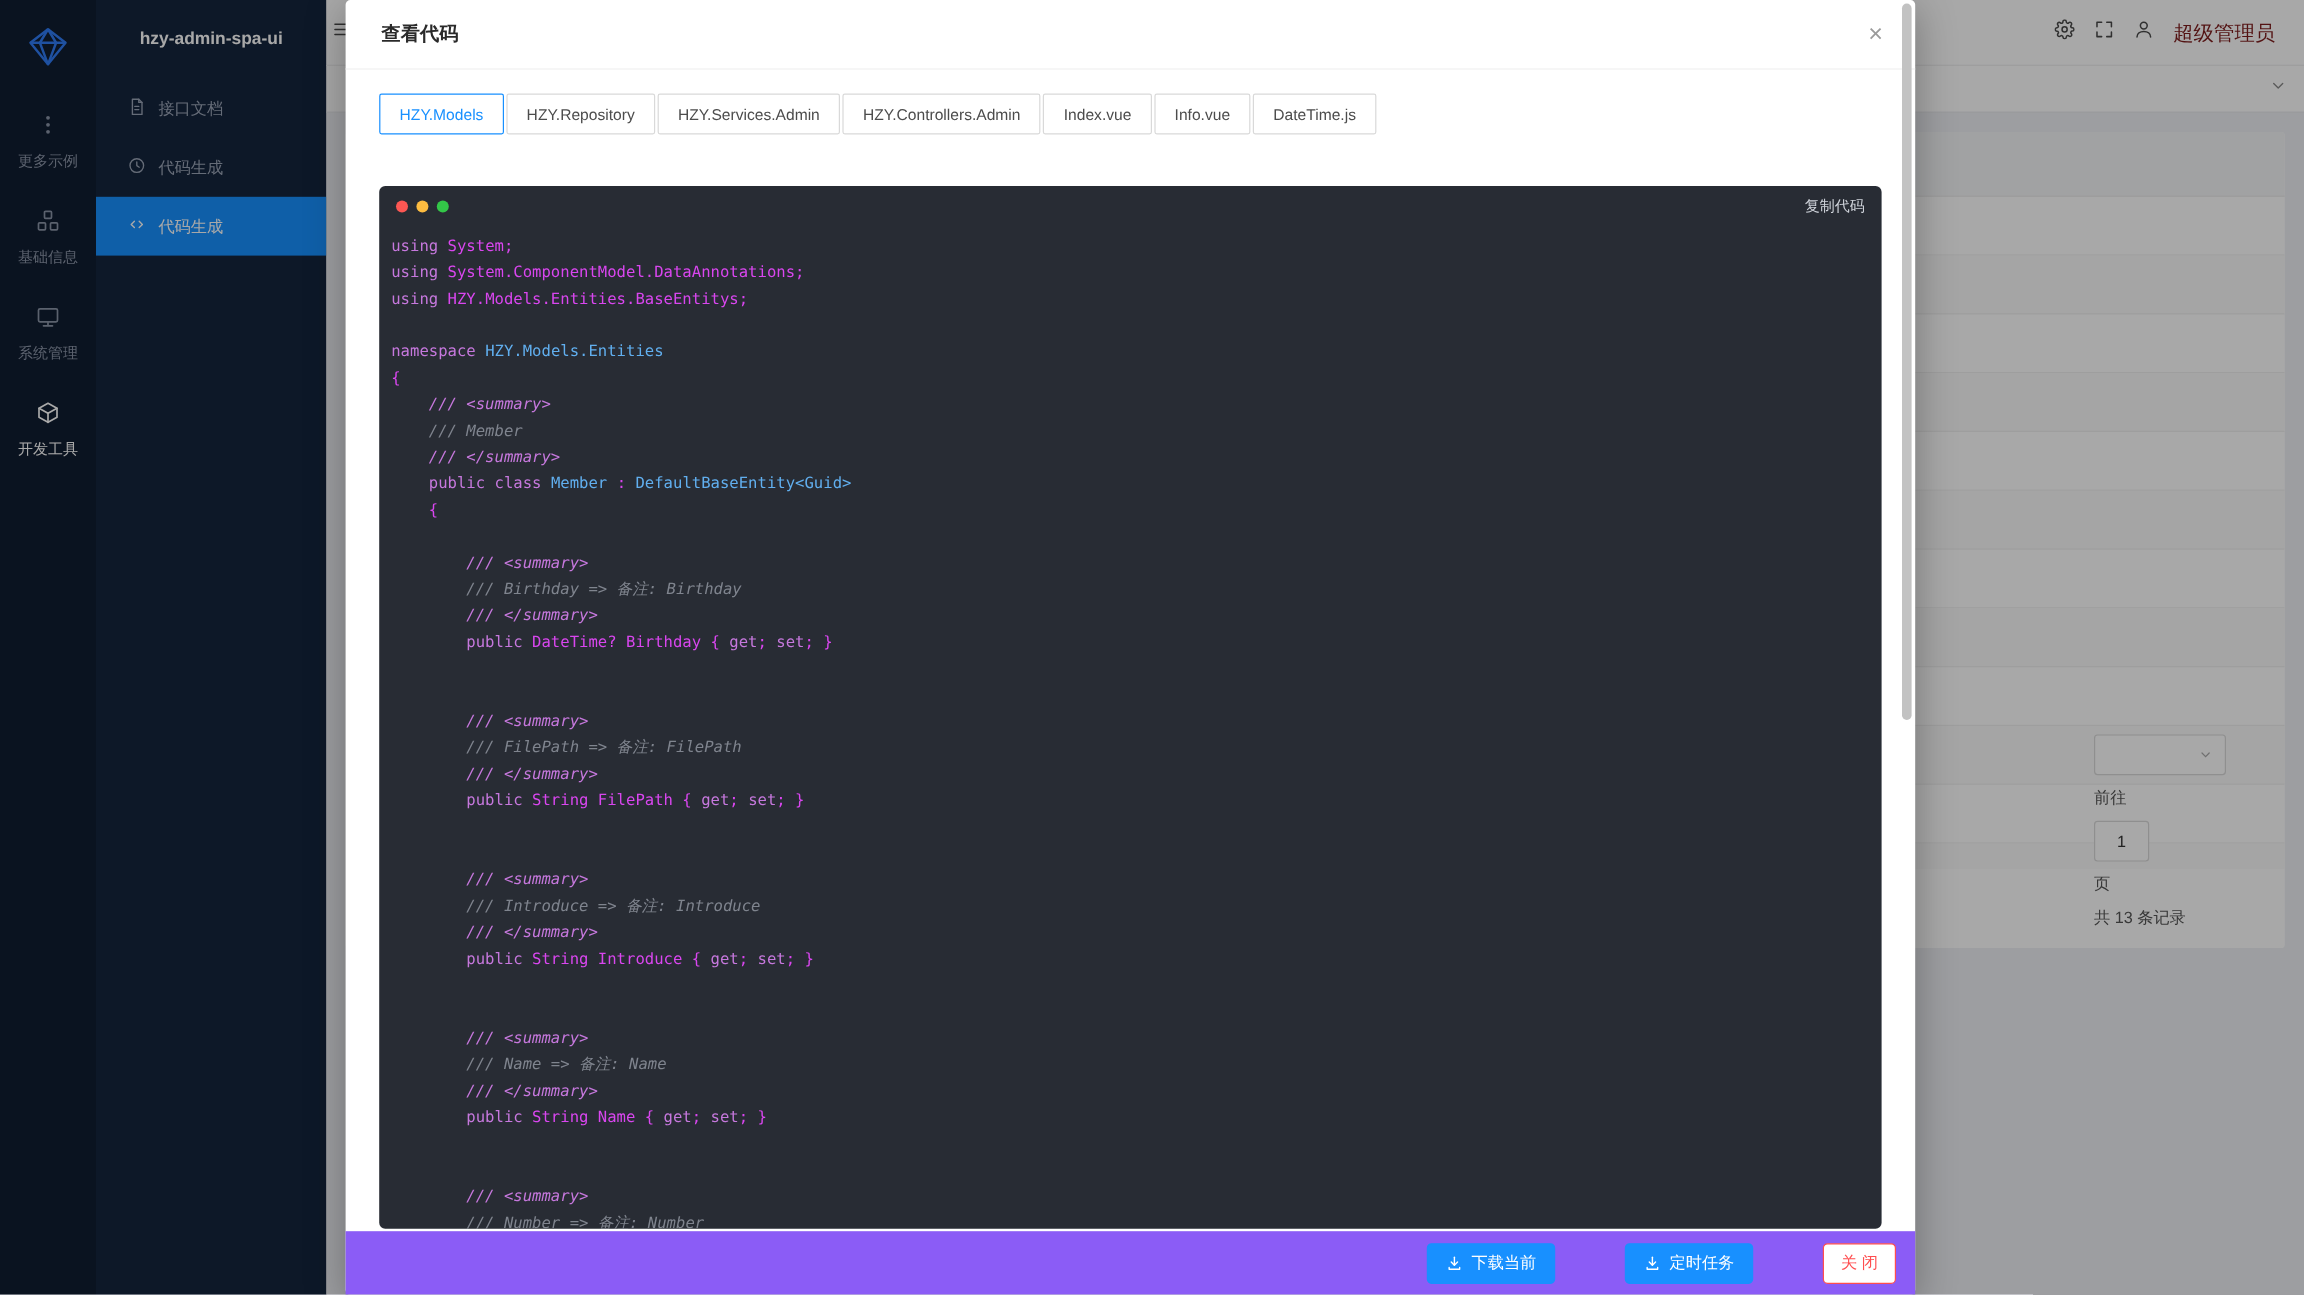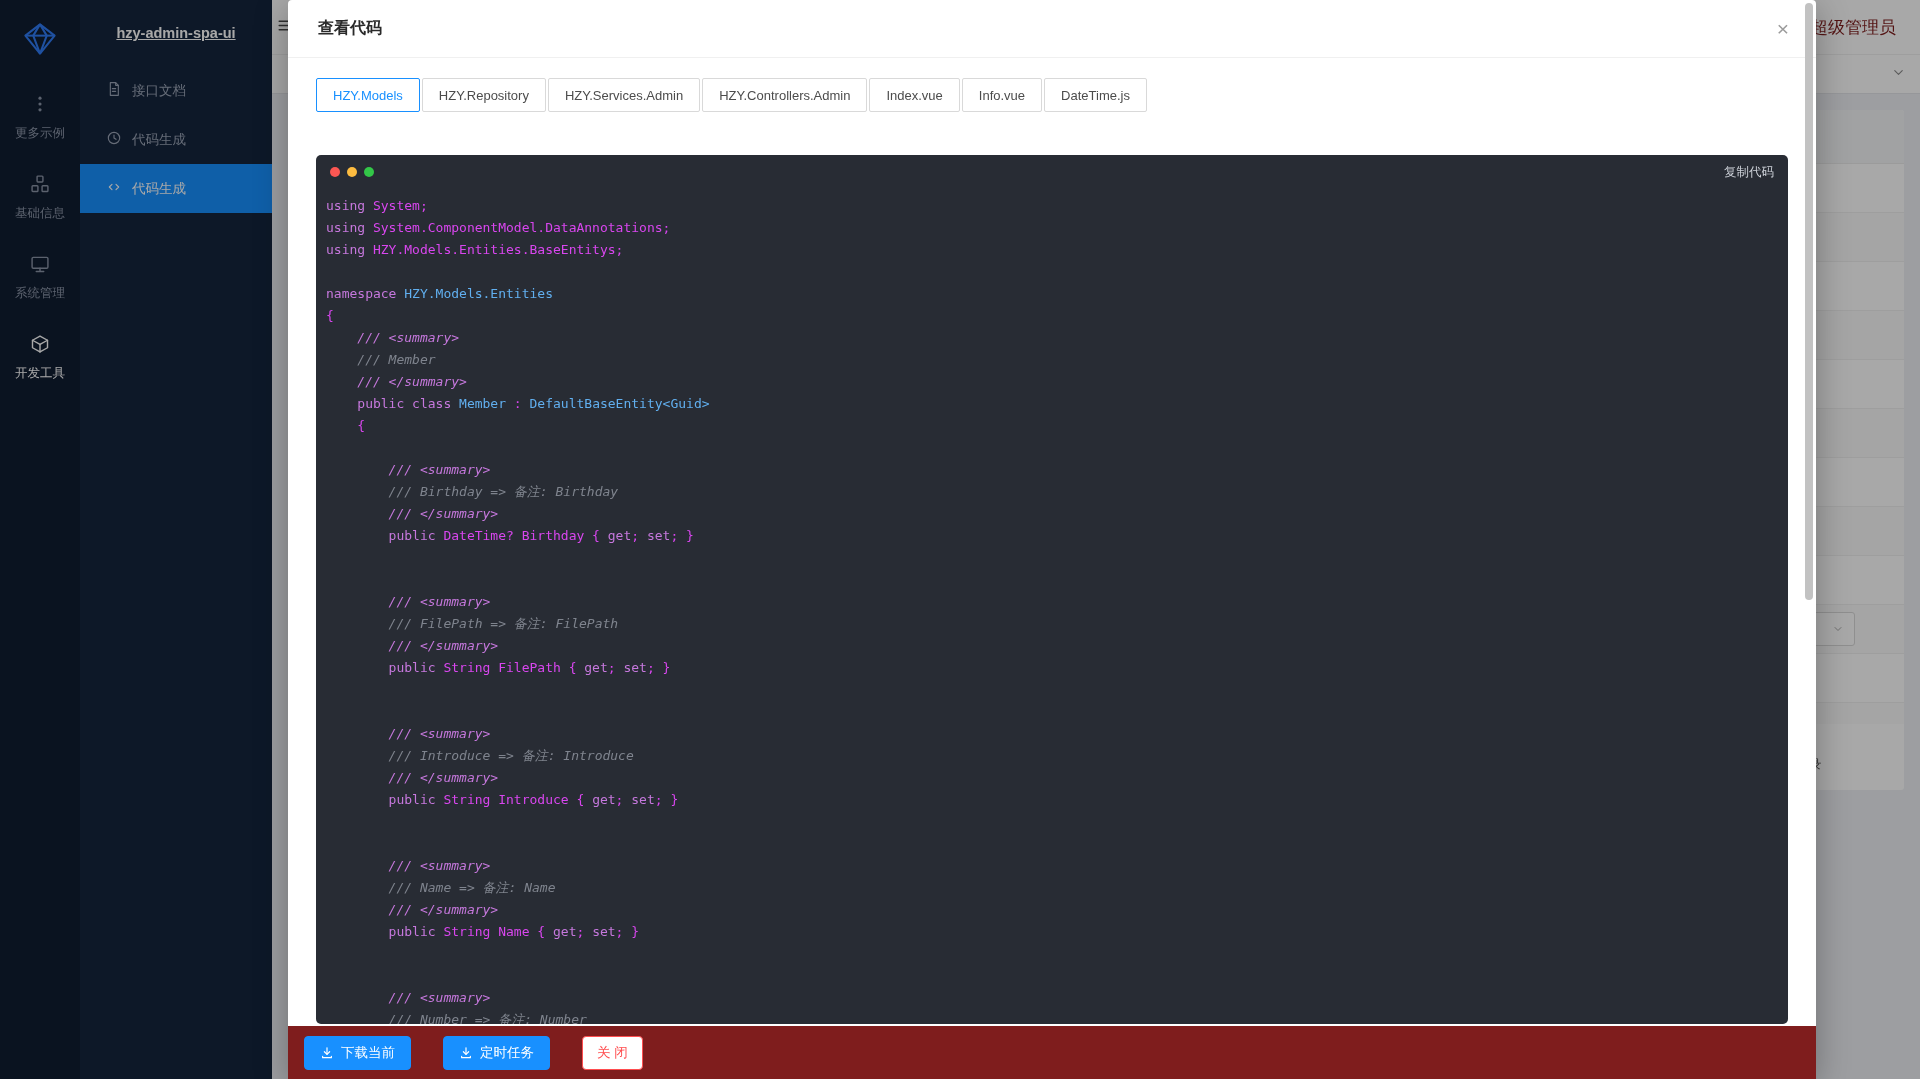--- a/index.html
+++ b/index.html
@@ -12,21 +12,21 @@
   .logo-box { height:78px; display:flex; align-items:center; justify-content:center; }
   .logo-box svg { width:36px; height:36px; stroke:#2f7bf5; fill:none; stroke-width:1.8; stroke-linejoin:round; }
   .nav1-item { height:80px; display:flex; flex-direction:column; align-items:center; justify-content:center; gap:7px; color:#8b95a7; cursor:pointer; }
   .nav1-item.active { color:#ffffff; }
   .nav1-item svg { width:20px; height:20px; stroke:currentColor; fill:none; stroke-width:1.7; stroke-linecap:round; stroke-linejoin:round; }
   .nav1-item svg.filled { fill:currentColor; stroke:none; }
   .nav1-label { font-size:12.5px; }
 
   
   .sider2 { position:absolute; left:80px; top:0; width:192px; height:100%; background:#15253d; z-index:1; }
-  .sider2-title { height:66px; display:flex; align-items:center; justify-content:center; color:#fff; font-weight:bold; font-size:14.5px;text-decoration:underline; }
+  .sider2-title { height:66px; display:flex; align-items:center; justify-content:center; color:#fff; font-weight:bold; font-size:14.5px; }
   .nav2-item { height:49px; display:flex; align-items:center; gap:10px; padding-left:26px; color:#9aa4b6; font-size:13.5px; cursor:pointer; }
   .nav2-item svg { width:16px; height:16px; stroke:currentColor; fill:none; stroke-width:1.7; stroke-linecap:round; stroke-linejoin:round; }
   .nav2-item.active { background:#1890ff; color:#fff; }
 
   
   .main { position:absolute; left:272px; top:0; right:0; bottom:0; z-index:1; }
   .topbar { position:absolute; top:0; left:0; right:0; height:54px; background:#fff; display:flex; align-items:center; padding:0 24px 0 5px; }
   .topbar svg { width:17px; height:17px; stroke:#4a4a4a; fill:none; stroke-width:1.8; stroke-linecap:round; stroke-linejoin:round; }
   .topbar-right { margin-left:auto; display:flex; align-items:center; gap:16px; }
   .username { font-size:17px; color:#7f1d1d; }
@@ -38,42 +38,42 @@
   .rows { height:560px; overflow:hidden; }
   .trow { height:49px; border-bottom:1px solid #f0f0f0; }
   .trow:nth-child(even) { background:#fafafa; }
   .pagination { position:absolute; right:49px; bottom:16px; display:flex; align-items:flex-start; gap:10px; font-size:13.5px; color:#555;flex-direction:column; }
   .pg-select { width:110px; height:34px; border:1px solid #d9d9d9; border-radius:3px; background:#fff; display:flex; align-items:center; justify-content:flex-end; padding-right:10px; color:#999; }
   .pg-select svg { width:12px; height:12px; stroke:#aaa; fill:none; stroke-width:2; stroke-linecap:round; }
   .pg-input { width:46px; height:34px; border:1px solid #d9d9d9; border-radius:3px; text-align:center; font-size:13.5px; color:#333; background:#fff; }
 
   
   .mask { position:absolute; inset:0; background:rgba(0,0,0,0.34); z-index:5; }
-  .modal { position:absolute; left:288px; top:0; width:1528px; height:1079px; background:#fff; z-index:10; border-radius:4px; box-shadow:0 8px 34px rgba(0,0,0,0.3); }
+  .modal { position:absolute; left:288px; top:0; width:1308px; height:1079px; background:#fff; z-index:10; border-radius:4px; box-shadow:0 8px 34px rgba(0,0,0,0.3); }
   .modal-header { height:58px; display:flex; align-items:center; padding:0 30px; border-bottom:1px solid #f0f0f0; }
   .modal-title { font-size:16px; font-weight:600; color:#2a2a2a; }
   .modal-close { position:absolute; right:16px; top:13px; width:34px; height:32px; display:flex; align-items:center; justify-content:center; color:#9b9b9b; font-size:21px; cursor:pointer; }
   .modal-body { padding:0 28px; }
   .tabs { display:flex; gap:2px; margin-top:20px; }
   .tab { height:34px; display:flex; align-items:center; padding:0 16px; border:1px solid #d9d9d9; border-radius:2px; font-size:13px; color:#4c4c4c; background:#fff; cursor:pointer; white-space:nowrap; }
   .tab.active { color:#1890ff; border-color:#1890ff; }
 
   .codeblock { margin-top:43px; height:869px; background:#282c34; border-radius:5px; position:relative; overflow:hidden; }
   .code-head { height:34px; display:flex; align-items:center; padding:0 14px; }
   .dot { width:10px; height:10px; border-radius:50%; margin-right:7px; }
   .copy-btn { margin-left:auto; color:#cfd3da; font-size:12.5px; cursor:pointer; }
   .code { padding:6px 0 0 10px; font-family:"DejaVu Sans Mono","DejaVu Sans",monospace; font-size:13px; line-height:22px; white-space:pre; color:#abb2bf; }
   .code-line { min-height:22px; }
   .seg-pl { color:#d946ef; }
   .seg-kw { color:#c678dd; }
   .seg-ti { color:#61afef; }
   .seg-doc { color:#c678dd; font-style:italic; }
   .seg-cm { color:#7f848e; font-style:italic;text-align:right; }
 
-  .modal-footer { position:absolute; left:0; right:0; bottom:0; height:53px; display:flex; align-items:center; gap:32px; padding:0 16px; background:#7f1d1d; }
+  .modal-footer { position:absolute; left:0; right:0; bottom:0; height:53px; display:flex; align-items:center; justify-content:flex-end; gap:58px; padding:0 16px; background:#8b5cf6; }
   .btn { height:34px; display:flex; align-items:center; justify-content:center; border-radius:4px; font-size:13.5px; cursor:pointer; }
   .btn-primary { background:#1890ff; color:#fff; gap:7px; padding:0 15px; border:1px solid #1890ff; }
   .btn-primary svg { width:14px; height:14px; stroke:#fff; fill:none; stroke-width:2; stroke-linecap:round; stroke-linejoin:round; }
   .btn-danger { background:#fff; border:1px solid #ff4d4f; color:#ff4d4f; padding:0 14px; }
   .mscroll { position:absolute; right:3px; top:3px; width:8px; height:597px; background:#c2c2c2; border-radius:4px; cursor:pointer; }
 </style>
 </head>
 <body>
 
 <div class="screen">

